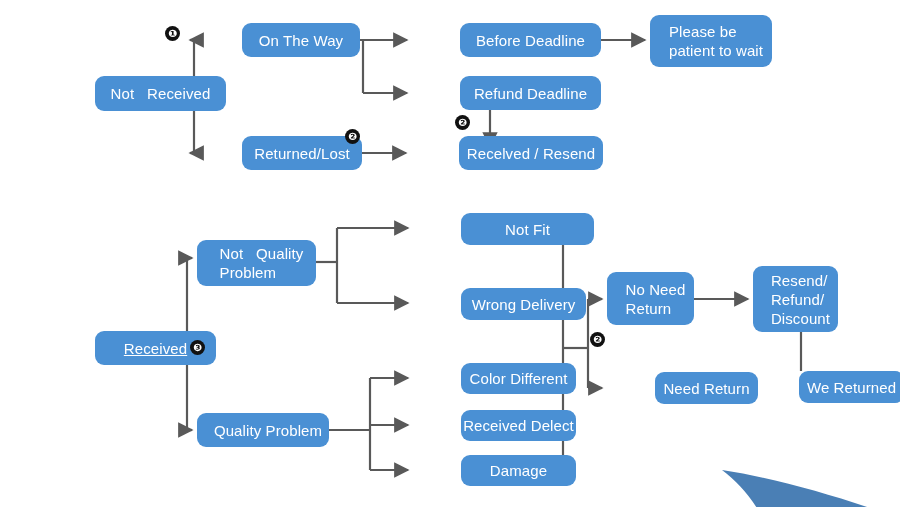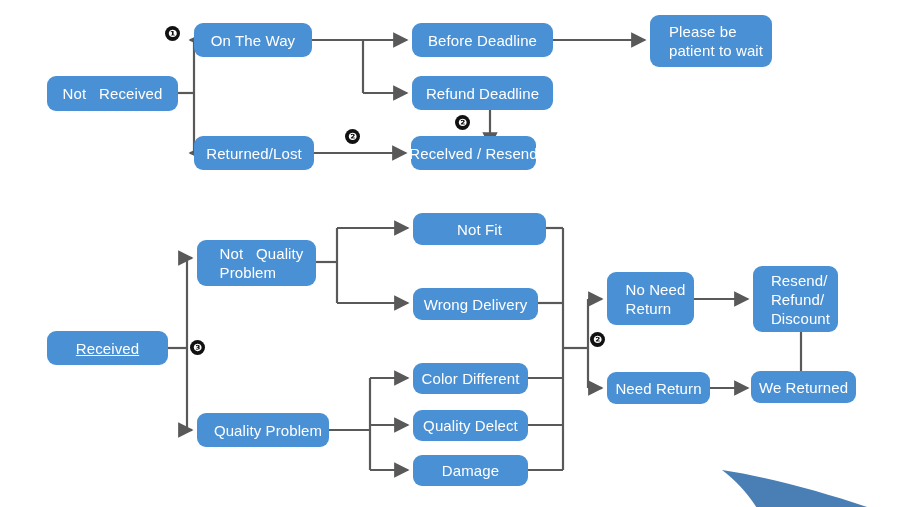--- a/index.html
+++ b/index.html
@@ -31,21 +31,21 @@
     color: #ffffff;
     border-radius: 9px;
     display: flex;
     align-items: center;
     font-size: 15px;
     line-height: 19px;
     letter-spacing: 0.1px;
     white-space: pre;
     z-index: 3;
   }
-  .node.center { justify-content: center; text-align: center; }
+  .node.center { justify-content: center; text-align: center; margin-left: 48px; }
   .node.left   { justify-content: center; text-align: left; padding-left: 10px; }
   .marker {
     position: absolute;
     width: 15px;
     height: 15px;
     border-radius: 50%;
     background: #111111;
     color: #ffffff;
     font-size: 10.5px;
     line-height: 15px;
@@ -128,21 +128,21 @@
   </div>
   <div class="node center" style="left:194px; top:136px; width:120px; height:34px;">
     <span>Returned/Lost</span>
   </div>
   <div class="node center" style="left:412px; top:23px; width:141px; height:34px;">
     <span>Before Deadline</span>
   </div>
   <div class="node center" style="left:412px; top:76px; width:141px; height:34px;">
     <span>Refund Deadline</span>
   </div>
-  <div class="node center" style="left:411px; top:136px; width:125px; height:34px;">
+  <div class="node center" style="left:411px; top:136px; width:144px; height:34px;">
     <span>Recelved / Resend</span>
   </div>
   <div class="node left" style="left:650px; top:15px; width:122px; height:52px;">
     <span>Please be
 patient to wait</span>
   </div>
 
   <div class="node center" style="left:47px; top:331px; width:121px; height:34px;text-decoration:underline;">
     <span>Received</span>
   </div>
@@ -156,21 +156,21 @@
   <div class="node center" style="left:413px; top:213px; width:133px; height:32px;">
     <span>Not Fit</span>
   </div>
   <div class="node center" style="left:413px; top:288px; width:125px; height:32px;">
     <span>Wrong Delivery</span>
   </div>
   <div class="node center" style="left:413px; top:363px; width:115px; height:31px;">
     <span>Color Different</span>
   </div>
   <div class="node center" style="left:413px; top:410px; width:115px; height:31px;">
-    <span>Quality Delect</span>
+    <span>Received Delect</span>
   </div>
   <div class="node center" style="left:413px; top:455px; width:115px; height:31px;">
     <span>Damage</span>
   </div>
   <div class="node left" style="left:607px; top:272px; width:87px; height:53px;">
     <span>No Need
 Return</span>
   </div>
   <div class="node center" style="left:607px; top:372px; width:103px; height:32px;">
     <span>Need Return</span>

